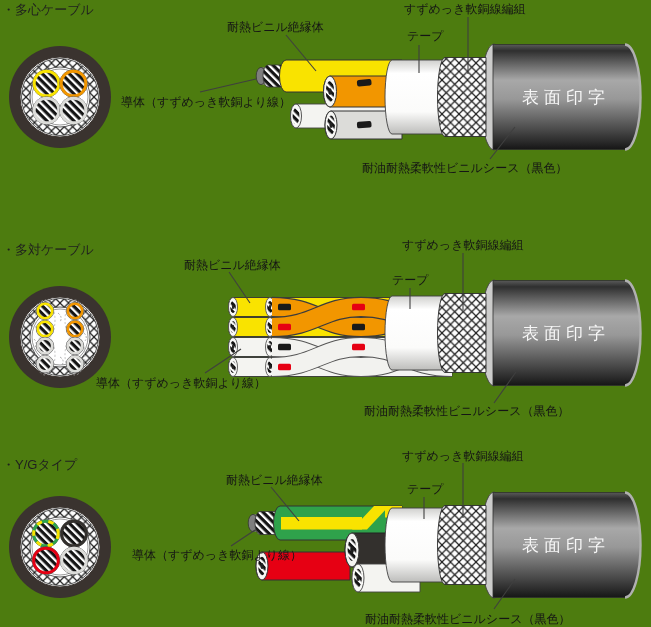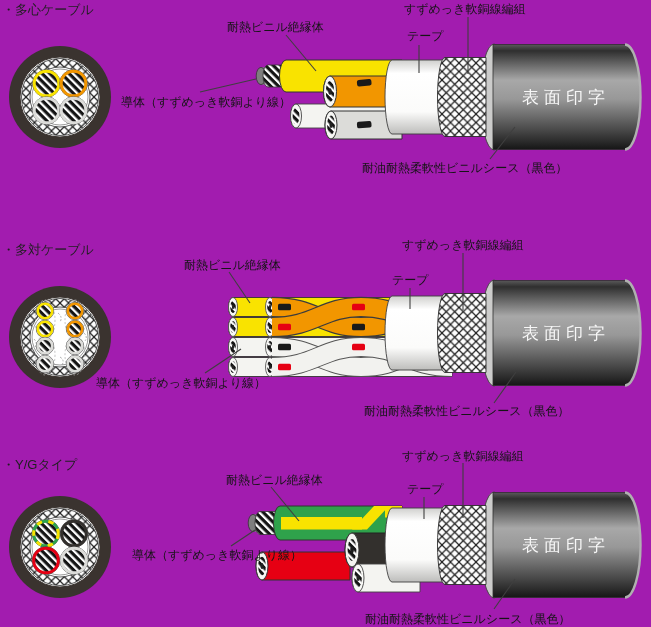--- a/index.html
+++ b/index.html
@@ -1,16 +1,16 @@
 <!DOCTYPE html>
 <html><head>
 <meta charset="utf-8">
 <style>
   html,body{margin:0;padding:0;background:#ffffff;}
-  #stage{position:relative;width:651px;height:627px;background:#a21caf;overflow:hidden;}
+  #stage{position:relative;width:651px;height:627px;background:#4d7c0f;overflow:hidden;}
   text{font-family:"Liberation Sans",sans-serif;}
   .title{font-size:13px;fill:#1f1f1f;}
   .lbl{font-size:12px;fill:#151515;}
   .sp{font-size:17px;letter-spacing:5px;text-anchor:middle;fill:#f7f7f7;}
   .ldr{stroke:#3f3f3f;stroke-width:1.1;fill:none;}
   .thin{stroke:#333;stroke-width:0.9;}
 </style>
 </head>
 <body>
 

